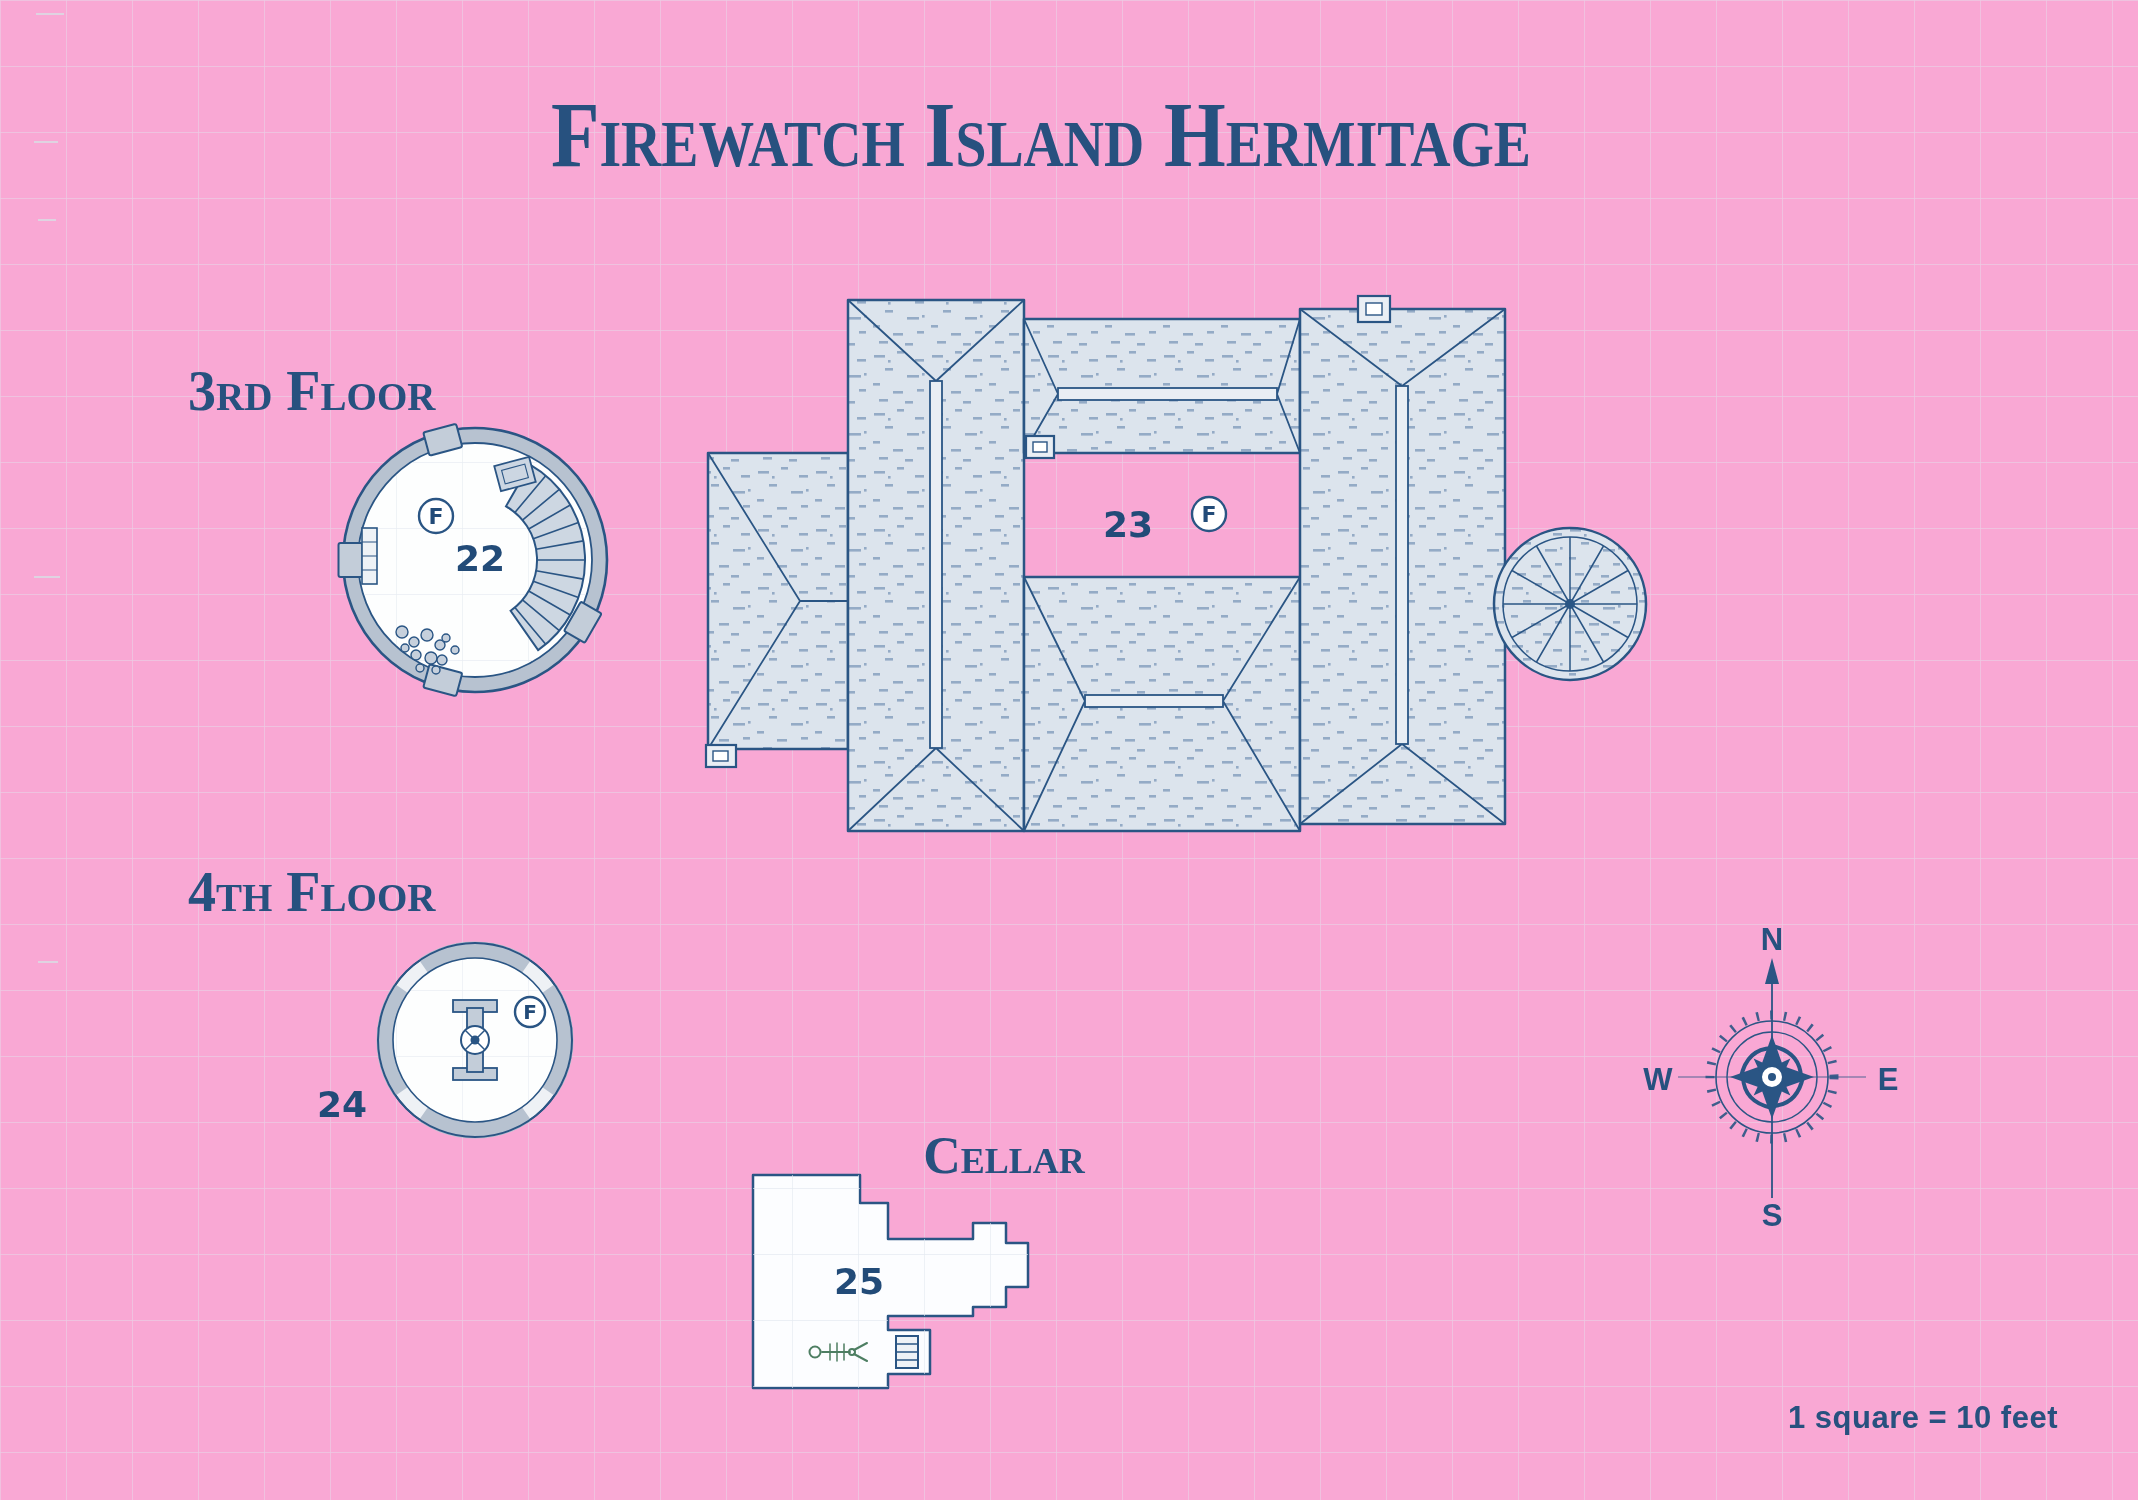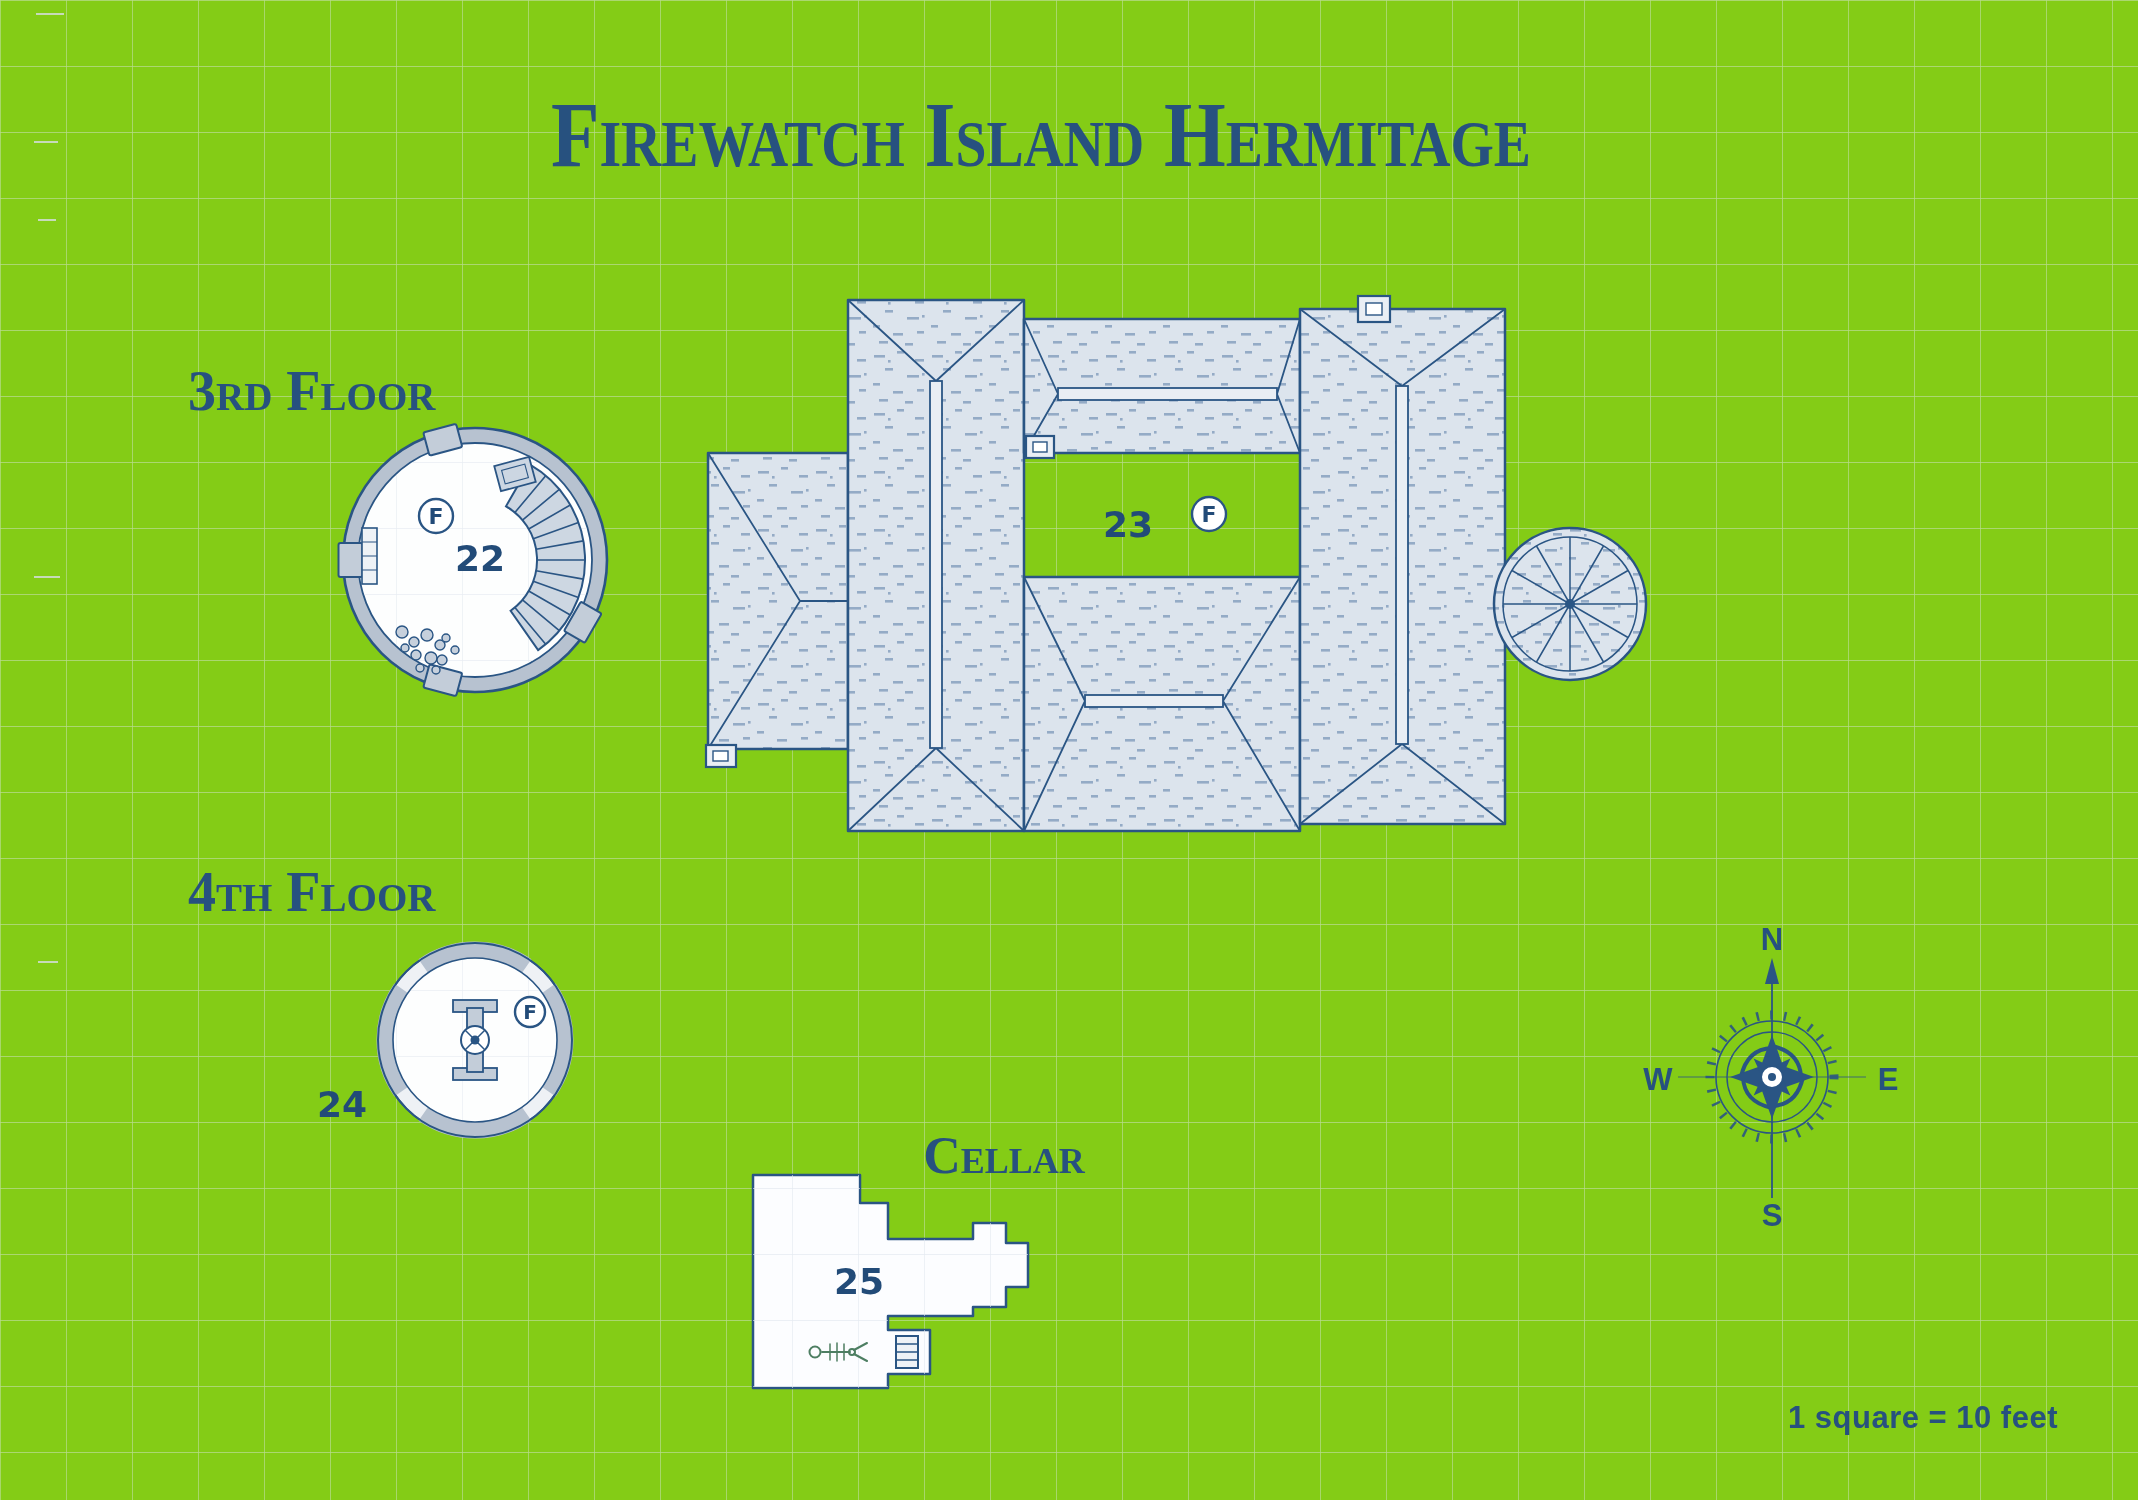--- a/index.html
+++ b/index.html
@@ -1,16 +1,16 @@
 <!DOCTYPE html>
 <html><head>
 <meta charset="utf-8">
 <style>
   html,body{margin:0;padding:0;background:#ffffff;}
-  #stage{position:relative;width:2138px;height:1500px;background:#84cc16;overflow:hidden;text-align:center;}
+  #stage{position:relative;width:2138px;height:1500px;background:#f9a8d4;overflow:hidden;text-align:center;}
   svg{position:absolute;inset:0;display:block;}
   text{user-select:none;}
   .heading{font-family:"Liberation Serif",serif;font-weight:bold;font-variant:small-caps;fill:#27517f;}
   .num{font-family:"DejaVu Sans",sans-serif;font-weight:bold;fill:#224b78;}
   .fletter{font-family:"DejaVu Sans",sans-serif;font-weight:bold;fill:#224b78;text-anchor:middle;}
   .compassletter{font-family:"Liberation Sans",sans-serif;font-weight:bold;fill:#27517f;font-size:31px;text-anchor:middle;}
   .scalenote{font-family:"Liberation Sans",sans-serif;font-weight:bold;fill:#27517f;font-size:31px;letter-spacing:.5px;text-anchor:end;}
   .roofshape{fill:url(#rooftex);stroke:#2a5584;stroke-width:2.5;stroke-linejoin:round;}
   .hip{fill:none;stroke:#2a5584;stroke-width:1.8;}
   .beam{fill:#e9eef4;stroke:#2a5584;stroke-width:1.8;}

